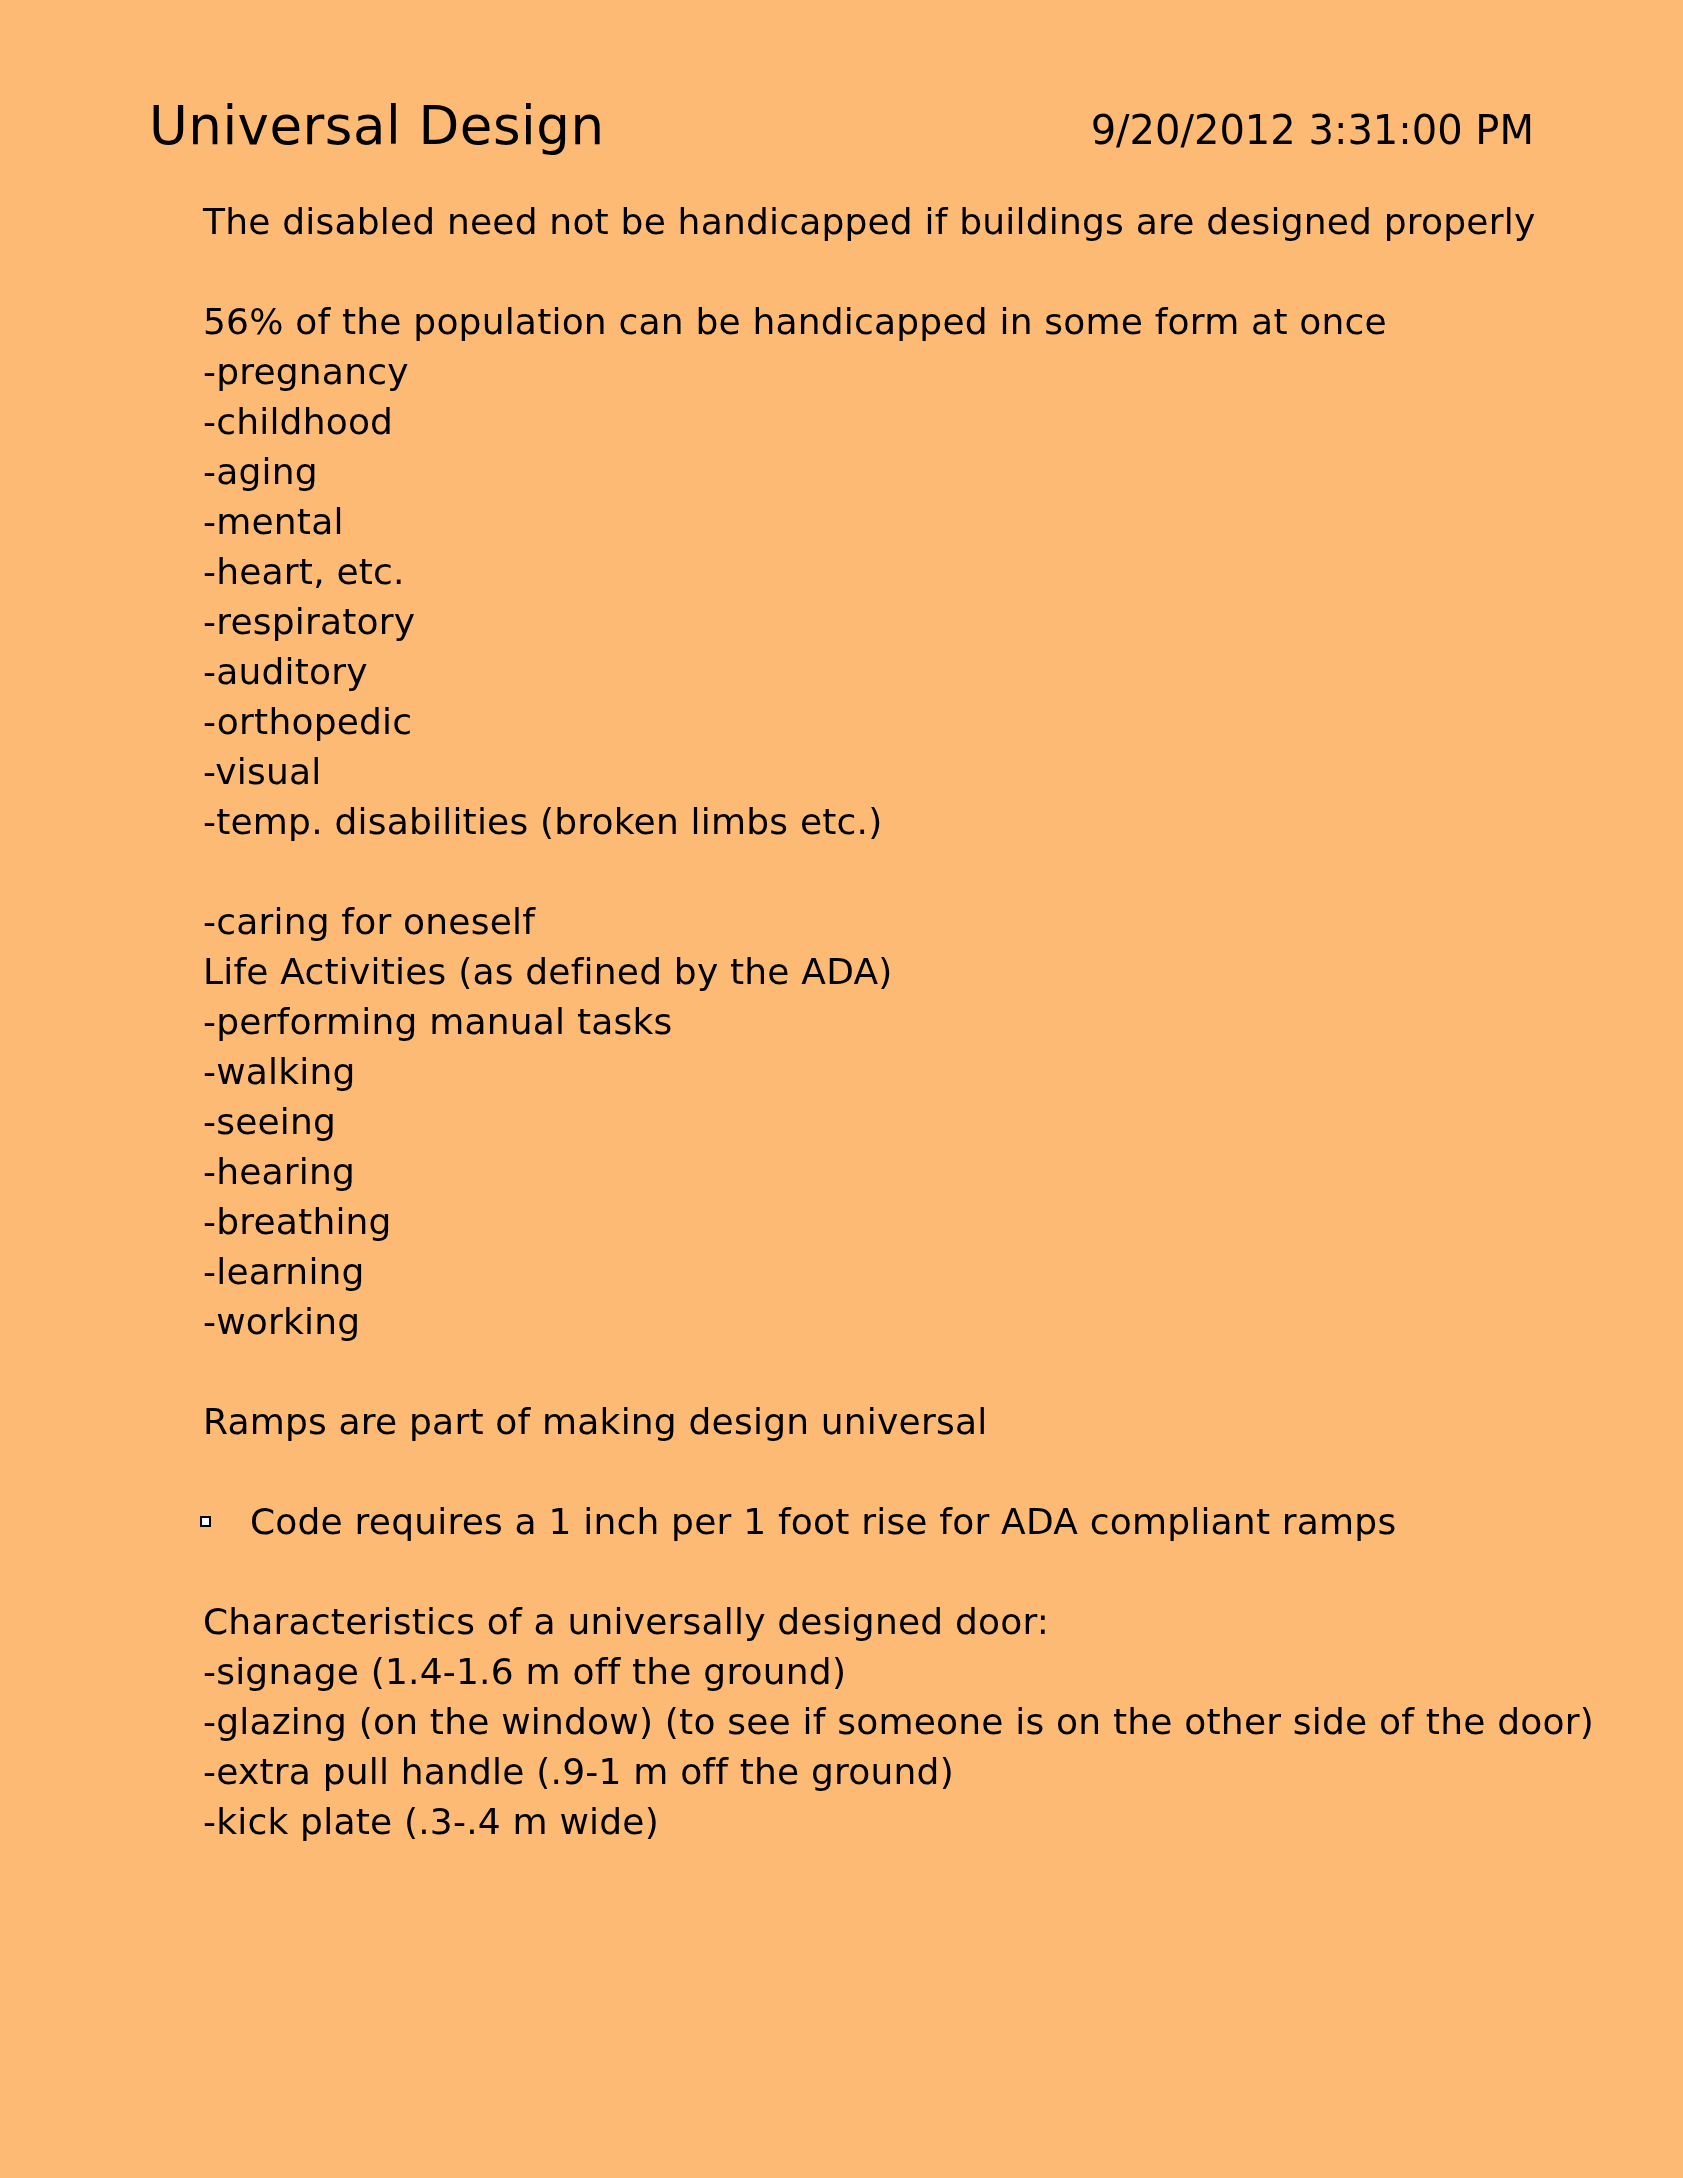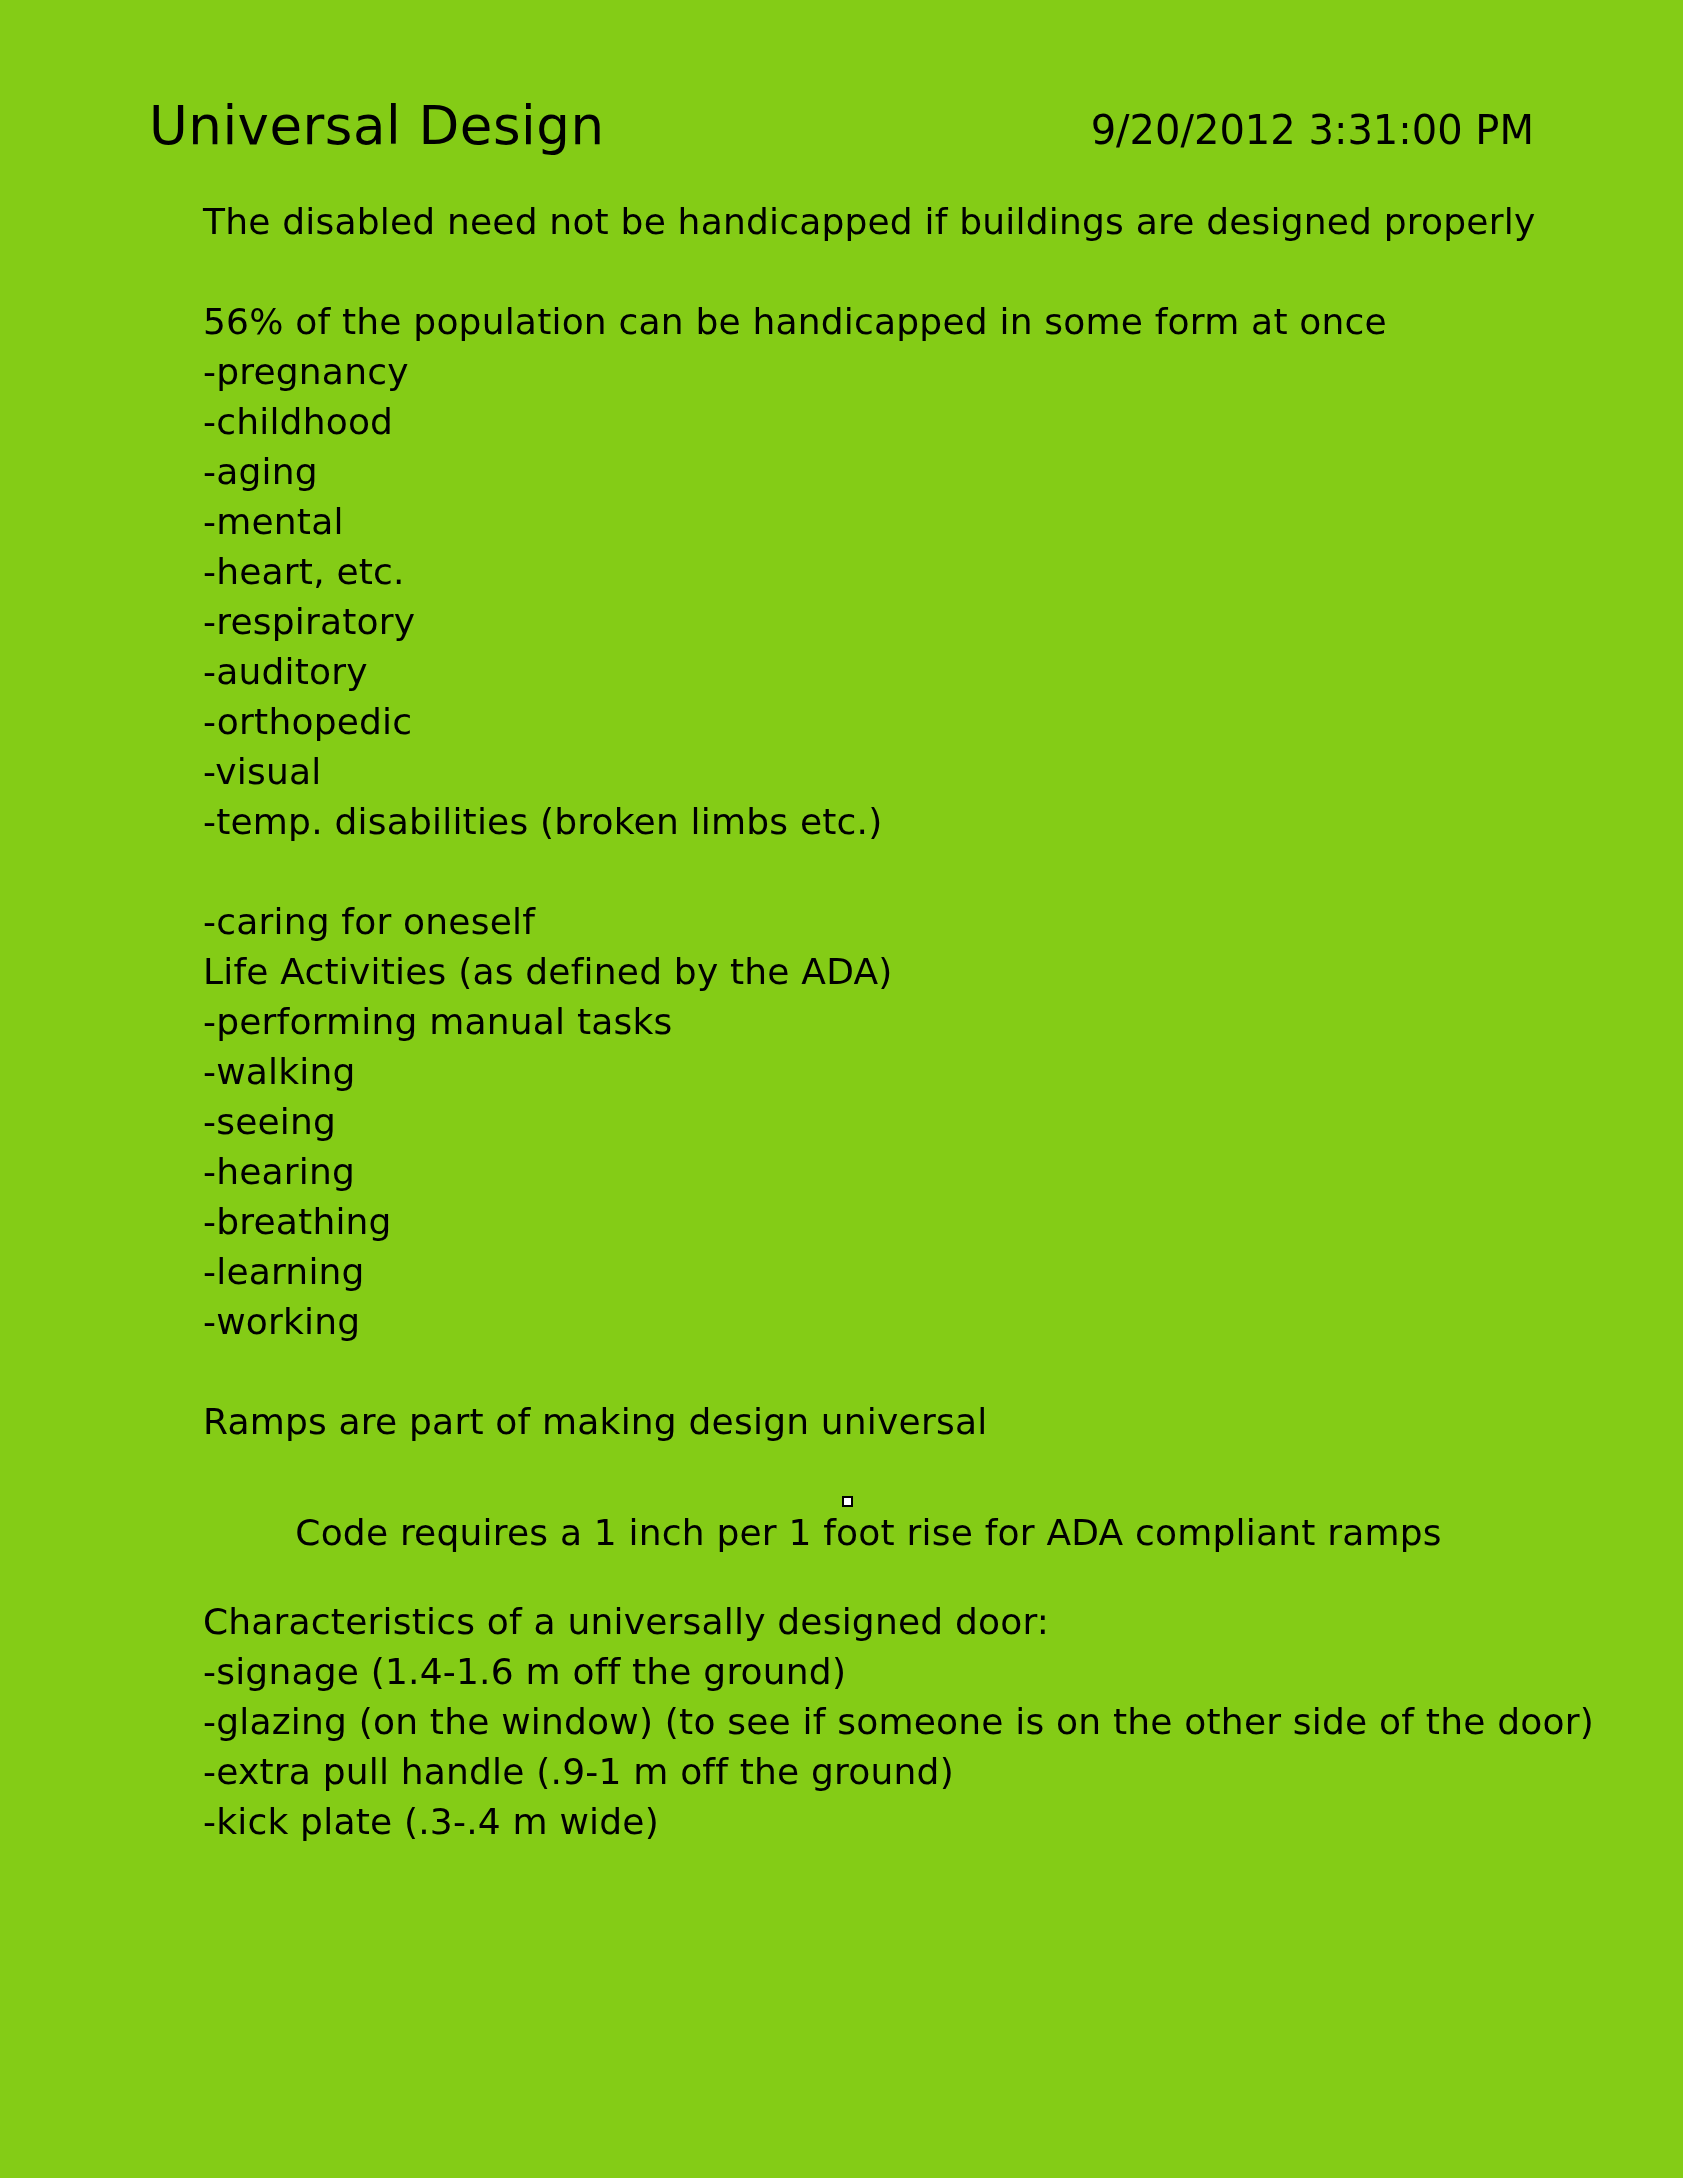--- a/index.html
+++ b/index.html
@@ -4,21 +4,21 @@
 <style>
   html, body {
     margin: 0;
     padding: 0;
     background: #ffffff;
   }
   .page {
     position: relative;
     width: 1683px;
     height: 2178px;
-    background: #84cc16;
+    background: #fdba74;
     color: #000000;
     font-family: "DejaVu Sans", sans-serif;
     overflow: hidden;
   }
   .header {
     display: flex;
     justify-content: space-between;
     align-items: baseline;
     margin: 99px 149px 0 149px;
   }
@@ -45,21 +45,20 @@
     font-size: 36px;
     white-space: pre;
     letter-spacing: 0.2px;
   }
   .line.blank {
     
   }
   .line.bullet {
     display: flex;
     align-items: center;
-    flex-direction: column;
   }
   .bullet-marker {
     flex: 0 0 auto;
     width: 11px;
     height: 11px;
     box-sizing: border-box;
     border: 2px solid #000000;
     background: #ffffff;
     margin-left: -3px;
     margin-right: 39px;

